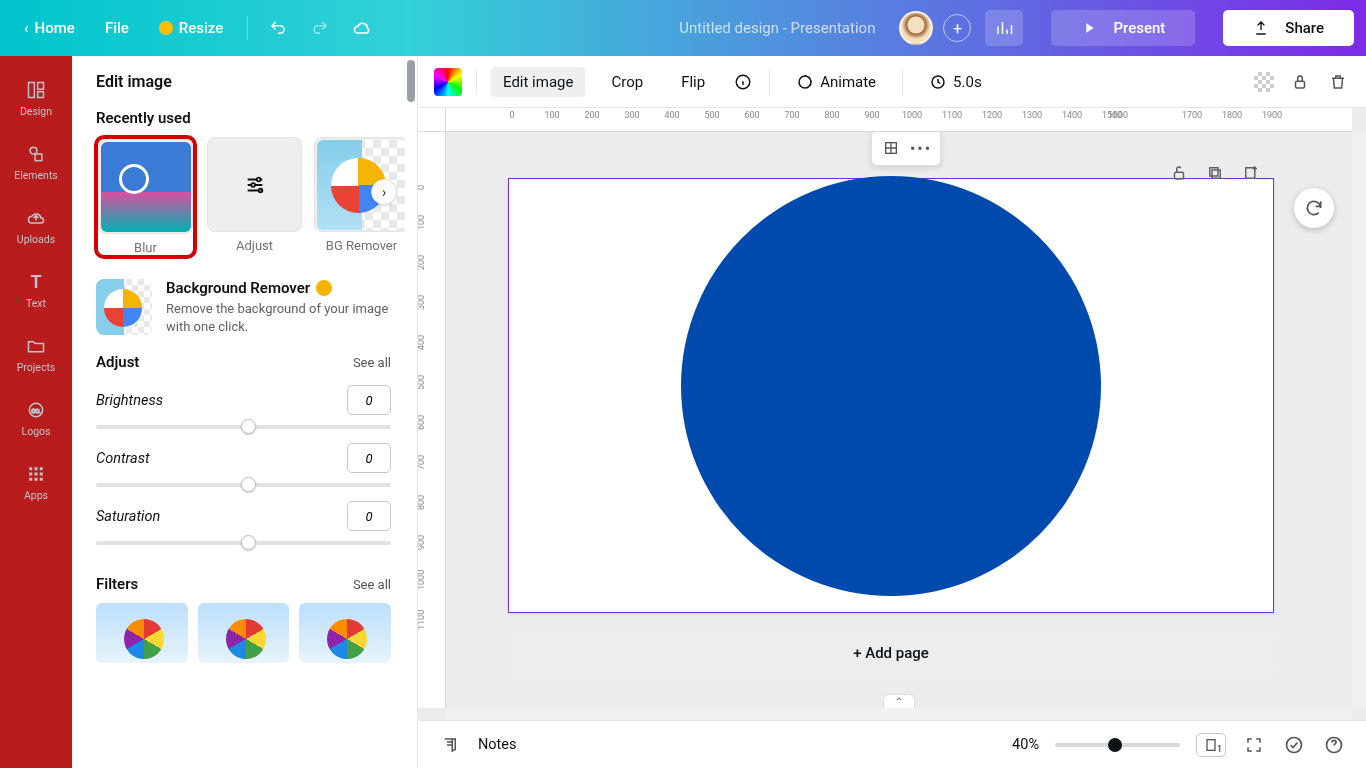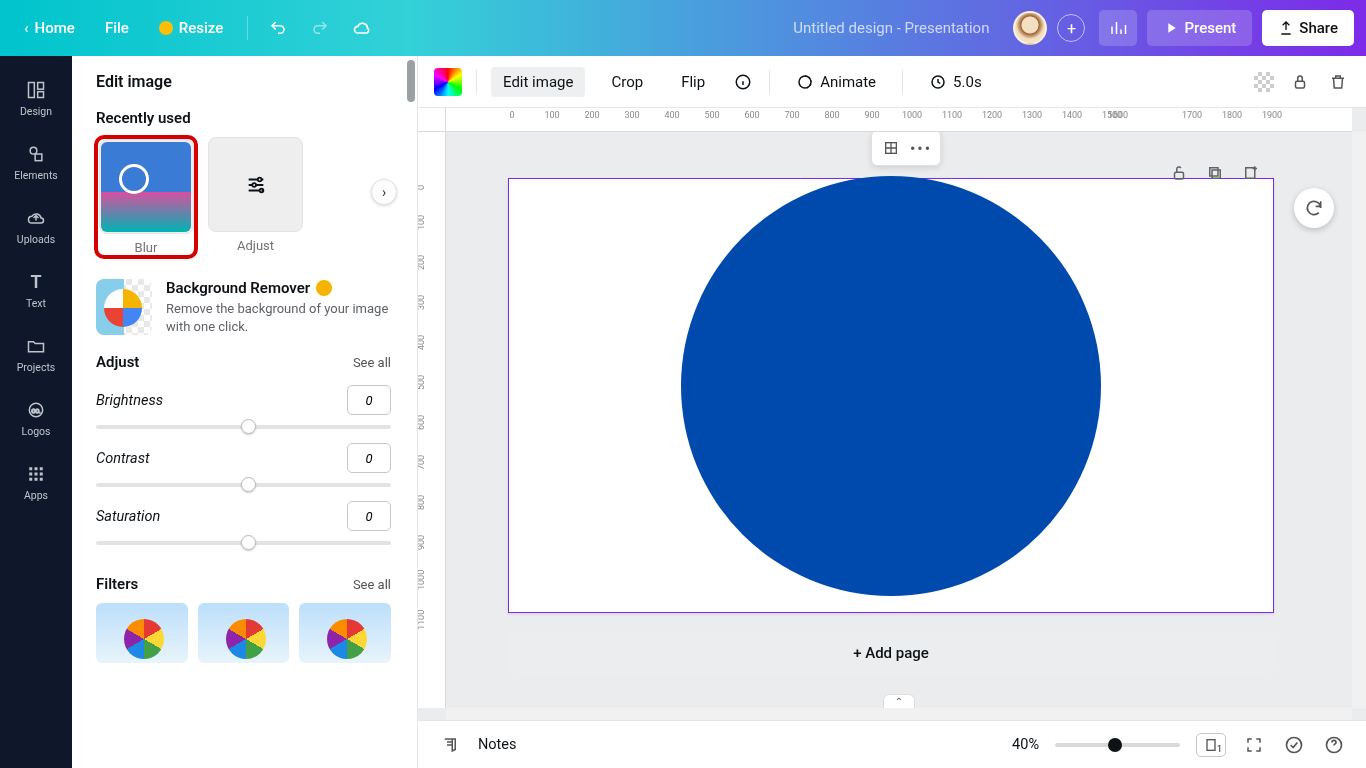--- a/index.html
+++ b/index.html
@@ -22,35 +22,35 @@
   }
   .header .iconbtn { width: 36px; height: 36px; display:flex;align-items:center;justify-content:center;border-radius:4px; }
   .header .sep { width: 1px; height: 24px; background: rgba(255,255,255,0.3); margin: 0 6px; }
   .header .title-input {
     flex: 1; text-align: right; color: rgba(255,255,255,0.7); font-size: 15px;
     background: transparent; border: none; outline: none; padding: 0 10px;
   }
   .header .avatar { width: 34px; height: 34px; border-radius: 50%; background: #fff; margin-left: 8px; border:2px solid rgba(255,255,255,0.5); background-image: radial-gradient(circle at 50% 40%, #f3e0c0 35%, #a06030 38%, #f3e0c0 60%);}
   .header .plus-circle { width:28px;height:28px;border:1.5px solid rgba(255,255,255,0.6);border-radius:50%;display:flex;align-items:center;justify-content:center;margin-left:4px;font-size:16px;}
   .header .right-btn {
-    height: 36px; padding: 0 16px; border-radius: 5px;
-    display:flex;align-items:center;gap:5px;font-size:15px;font-weight:500;
-    margin-left: 4px;
+    height: 36px; padding: 0 30px; border-radius: 5px;
+    display:flex;align-items:center;gap:16px;font-size:15px;font-weight:500;
+    margin-left: 22px;
   }
   .header .purple-btn { background: rgba(255,255,255,0.18); color:#fff; }
   .header .white-btn { background: #fff; color: #111; }
 
   
   .body {
     display: flex; height: calc(768px - 56px);
   }
 
   
   .rail {
-    width: 72px; background: #0f172a; display: flex; flex-direction: column;
+    width: 72px; background: #b91c1c; display: flex; flex-direction: column;
     align-items: center; padding-top: 10px;
   }
   .rail .rail-item {
     width: 72px; height: 64px; display: flex; flex-direction: column;
     align-items: center; justify-content: center; gap: 4px;
     color: #bfc4c9; font-size: 10.5px; cursor:pointer;
   }
   .rail .rail-item .ri-icon { width: 22px; height: 22px; display:flex;align-items:center;justify-content:center;}
 
   
@@ -369,20 +369,29 @@
               <span class="sliders-icon">
                 <svg width="22" height="22" viewBox="0 0 24 24" fill="none" stroke="#0d1216" stroke-width="2">
                   <path d="M4 6h10M20 6h-2M4 12h4M20 12h-8M4 18h12M20 18h-2"></path>
                   <circle cx="16" cy="6" r="2"></circle>
                   <circle cx="10" cy="12" r="2"></circle>
                   <circle cx="18" cy="18" r="2"></circle>
                 </svg>
               </span>
             </div>
           <span class="tc-label">Adjust</span>
+        </div>
+        <div class="thumb-card">
+          <div class="tc-img">
+              <div class="bg-thumb">
+                <div class="sky"></div>
+                <div class="beachball"></div>
+              </div>
+            </div>
+          <span class="tc-label">BG Remover</span>
         </div>
         <div class="arrow-next">
           <span>›</span>
         </div>
       </div>
 
       <div class="bgremover-row">
         <div class="mini">
             <div class="sky"></div>
             <div class="beachball"></div>

